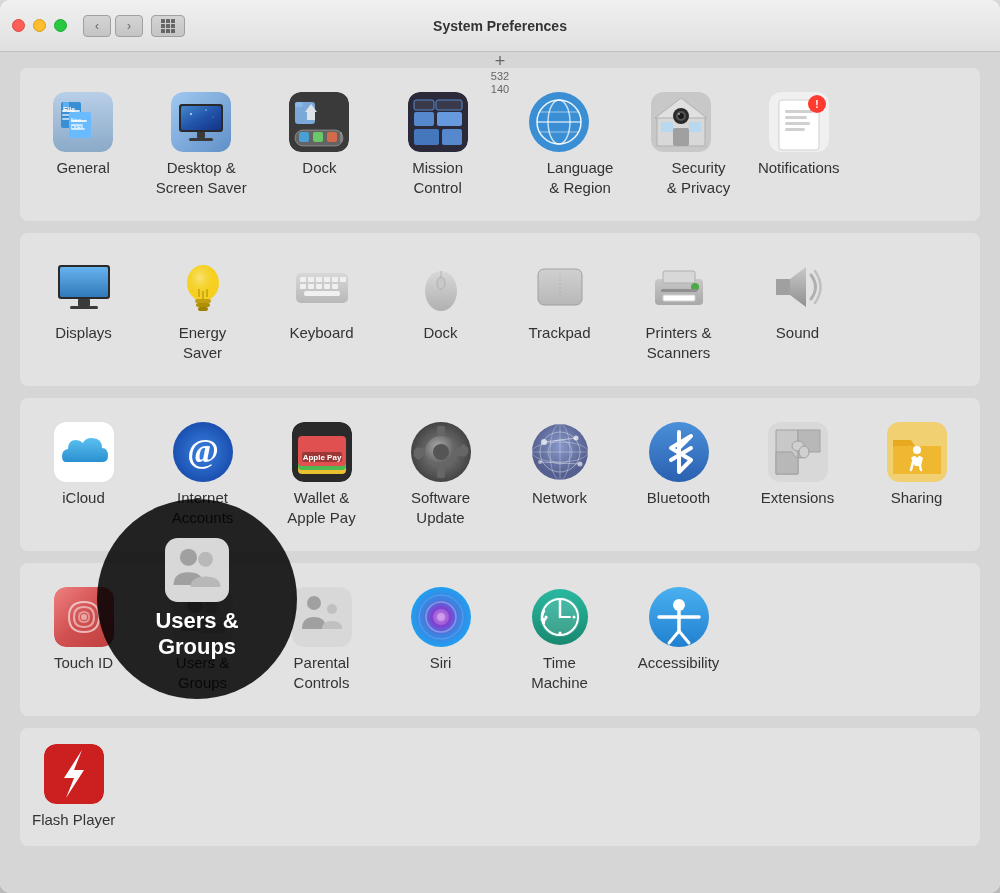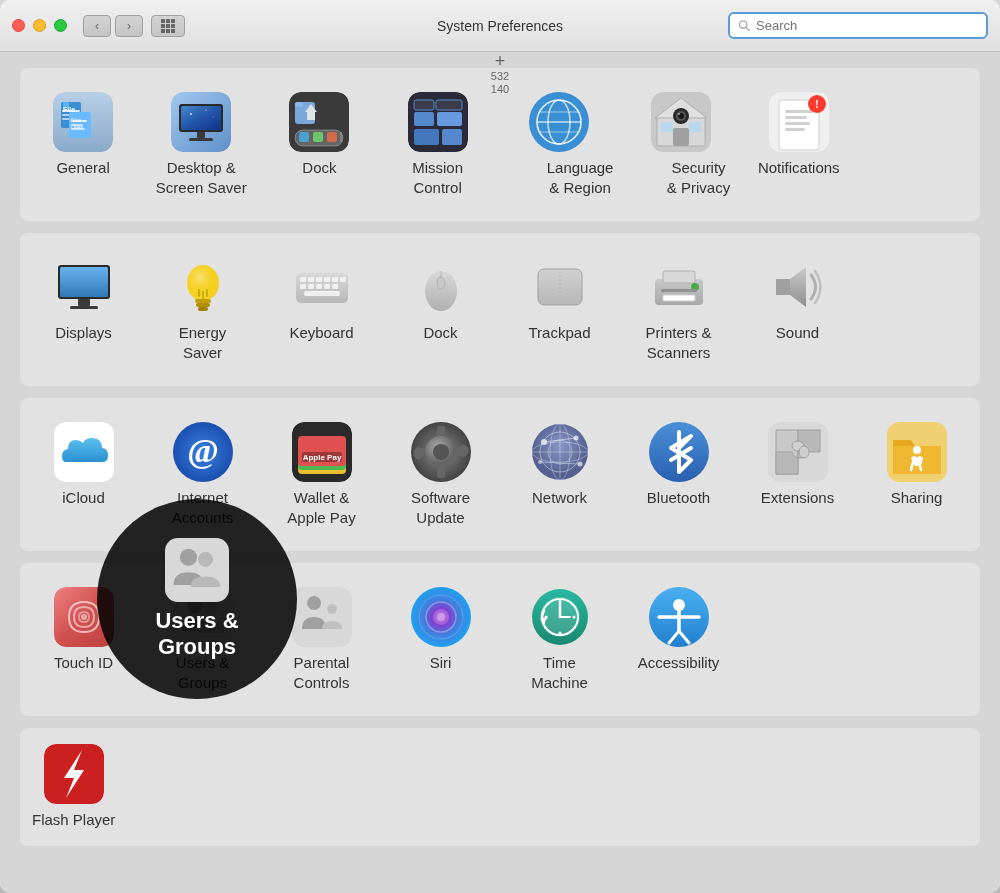--- a/index.html
+++ b/index.html
@@ -95,21 +95,21 @@
       height: 4px;
       background: #666;
       border-radius: 0.5px;
     }
 
     .title {
       position: absolute;
       left: 50%;
       transform: translateX(-50%);
       font-size: 14px;
-      font-weight: 400;
+      font-weight: 700;
       color: #333;
     }
 
     .search-bar {
       margin-left: auto;
       display: flex;
       align-items: center;
       background: white;
       border: 2px solid #5b9bd5;
       border-radius: 6px;
@@ -214,27 +214,20 @@
       </div>
     </div>
 
     <div class="title">System Preferences</div>
 
     <div style="position:absolute; left:50%; top:52px; transform:translateX(-50%); font-size:11px; color:#666; z-index:200; pointer-events:none; line-height:1.2; text-align:center;">
       <span style="font-size:18px; line-height:1;">+</span><br>
       <span>532<br>140</span>
     </div>
 
-    <div class="search-bar">
-      <svg width="13" height="13" viewBox="0 0 13 13">
-        <circle cx="5.5" cy="5.5" r="4" fill="none" stroke="#aaa" stroke-width="1.5"></circle>
-        <line x1="8.5" y1="8.5" x2="12" y2="12" stroke="#aaa" stroke-width="1.5" stroke-linecap="round"></line>
-      </svg>
-      <input class="search-input" type="text" placeholder="Search" style="">
-    </div>
   </div>
 
   <div class="content">
 
     <div class="section">
       <div class="icons-grid">
 
         <div class="pref-item">
           <div class="pref-icon">
             <svg width="60" height="60" viewBox="0 0 60 60">

